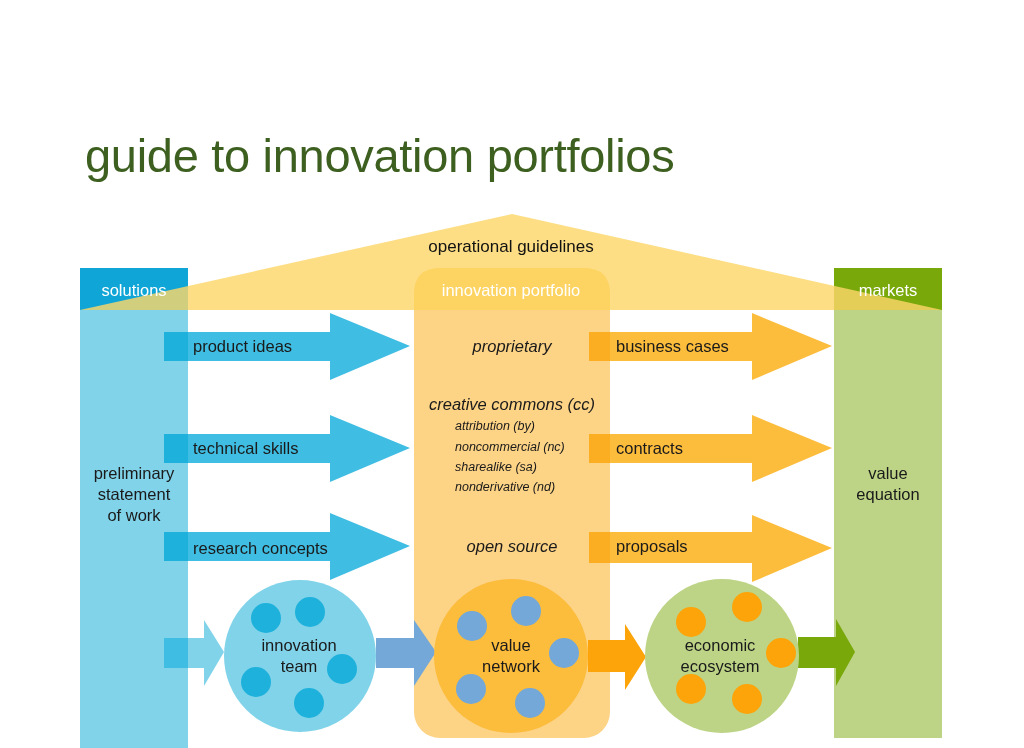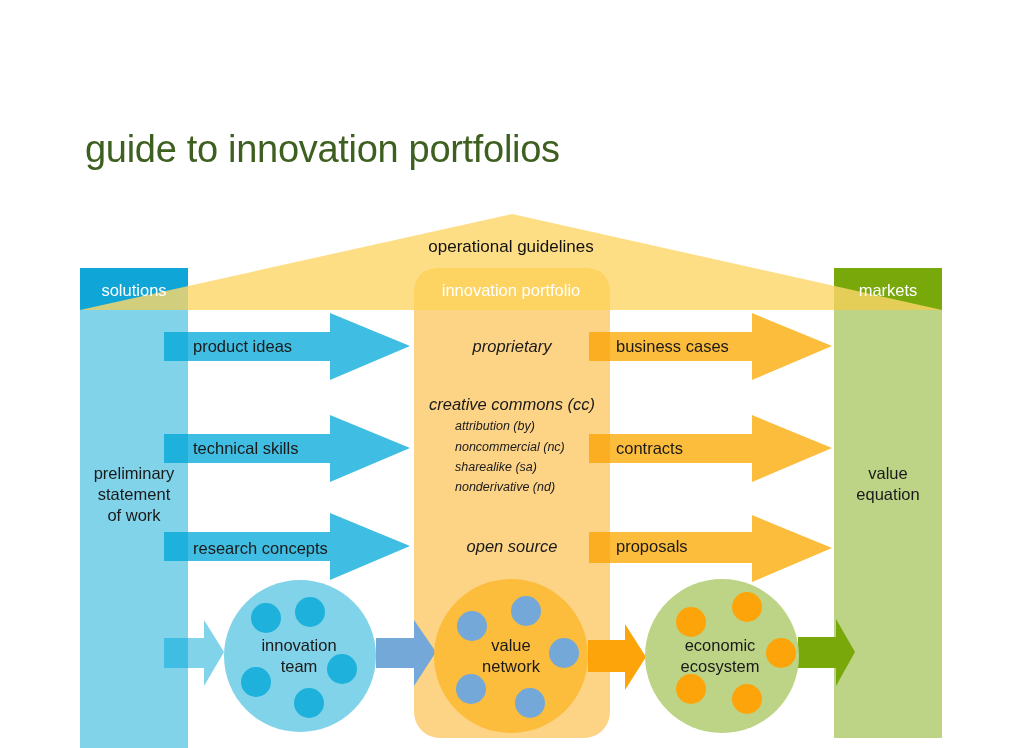--- a/index.html
+++ b/index.html
@@ -1,18 +1,18 @@
 <!DOCTYPE html>
 <html><head>
   <meta charset="utf-8">
   <style>
     html, body { margin: 0; padding: 0; background: #ffffff; }
     body { width: 1024px; height: 748px; position: relative; overflow: hidden;
            font-family: "Liberation Sans", sans-serif; }
-    .title { position: absolute; left: 85px; top: 128px; font-size: 38px; color: #3d5f1f;
+    .title { position: absolute; left: 85px; top: 128px; font-size: 47px; color: #3d5f1f;
              font-family: "Liberation Sans", sans-serif; white-space: nowrap; letter-spacing: -0.3px; }
     svg#diagram { position: absolute; left: 0; top: 0; }
     svg text { font-family: "Liberation Sans", sans-serif; }
   </style>
 </head>
 <body>
 
 <div class="title">guide to innovation portfolios</div>
 
 <svg id="diagram" width="1024" height="748" viewBox="0 0 1024 748">

